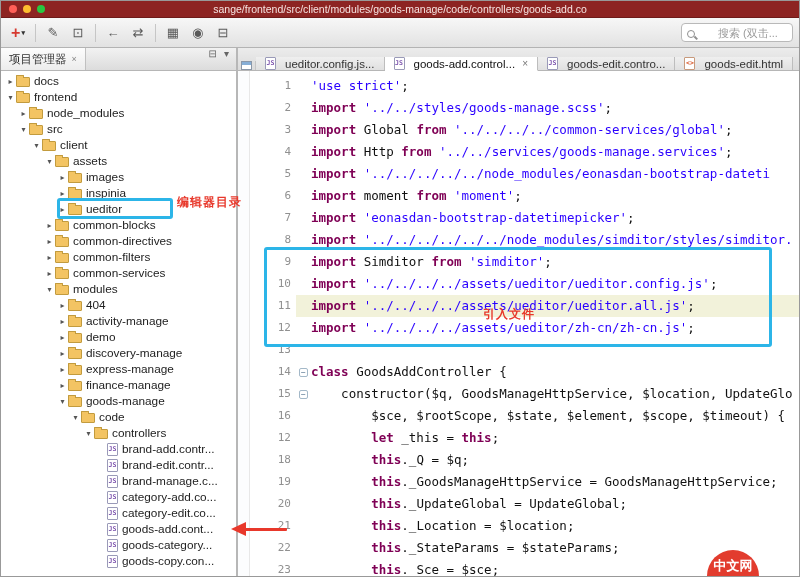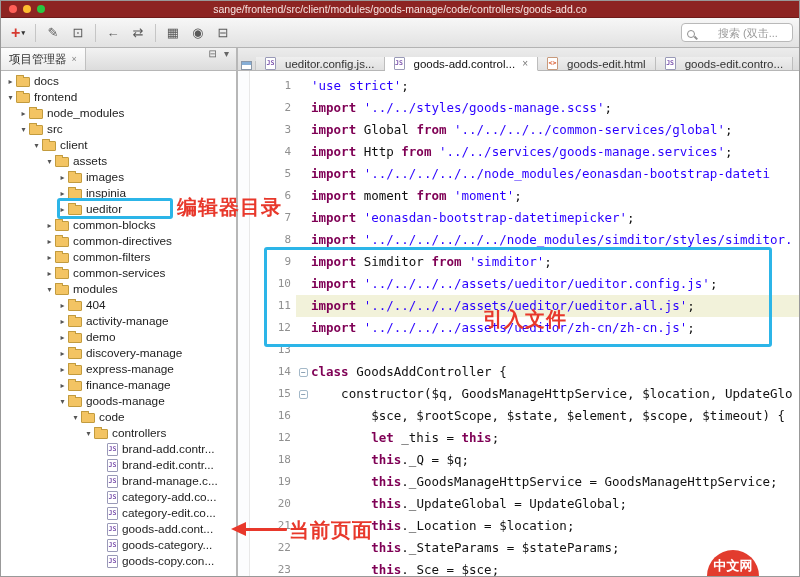--- a/index.html
+++ b/index.html
@@ -56,21 +56,21 @@
   .foldbox{width:9px;height:9px;border:1px solid #a3b8c8;border-radius:2px;background:#fff;color:#5b7a94;font-size:8px;line-height:7px;text-align:center}
   .ctext{flex:1;overflow:hidden}
   .cline.hl .ctext,.cline.hl .fold{background:#f2f2da}
   .kw{color:#7f0055;font-weight:bold}
   .str{color:#2a00ff}
   .pln{color:#111}
   
   .ovl{position:absolute;pointer-events:none}
   .box-a{left:56px;top:197px;width:116px;height:21px;border:3px solid #2cb5e8;border-radius:3px}
   .box-b{left:263px;top:246px;width:508px;height:100px;border:3px solid #2cb5e8;border-radius:3px}
-  .ann{color:#e8382b;font-weight:bold;font-size:20px;letter-spacing:1px;white-space:nowrap}
+  .ann{color:#e8382b;font-weight:bold;font-size:12px;letter-spacing:1px;white-space:nowrap}
   .ann-editor-dir{left:176px;top:193px}
   .ann-import{left:482px;top:305px}
   .ann-current{left:288px;top:516px}
   .arrow-line{left:244px;top:527px;width:42px;height:3px;background:#e8382b;border-radius:1px}
   .arrow-head{left:230px;top:521px;width:0;height:0;border-right:15px solid #e8382b;border-top:7px solid transparent;border-bottom:7px solid transparent}
   .wm{position:absolute;right:40px;bottom:-26px;width:52px;height:52px;border-radius:50%;background:#e23c2e;color:#fff;font-size:13px;font-weight:bold;text-align:center;padding-top:7px}
 </style>
 </head>
 <body>
 
@@ -316,26 +316,26 @@
       <div class="tab">
             <span class="jsfile"></span>
             <span>ueditor.config.js...</span>
           </div>
           <div class="tab active">
             <span class="jsfile"></span>
             <span>goods-add.control...</span>
             <span class="close">×</span>
           </div>
           <div class="tab">
+            <span class="jsfile"></span>
+            <span>goods-edit.contro...</span>
+          </div>
+          <div class="tab">
             <span class="htmlfile"></span>
             <span>goods-edit.html</span>
-          </div>
-          <div class="tab">
-            <span class="jsfile"></span>
-            <span>goods-edit.contro...</span>
           </div>
         </div>
       <div class="editor">
         <div class="lruler"></div>
         <div class="codearea" id="codearea">
             <div class="cline"><span class="ln">1</span><span class="fold"></span><span class="ctext"><span class="str">'use strict'</span><span class="pln">;</span></span></div>
             <div class="cline"><span class="ln">2</span><span class="fold"></span><span class="ctext"><span class="kw">import</span><span class="pln"> </span><span class="str">'../../styles/goods-manage.scss'</span><span class="pln">;</span></span></div>
             <div class="cline"><span class="ln">3</span><span class="fold"></span><span class="ctext"><span class="kw">import</span><span class="pln"> Global </span><span class="kw">from</span><span class="pln"> </span><span class="str">'../../../../common-services/global'</span><span class="pln">;</span></span></div>
             <div class="cline"><span class="ln">4</span><span class="fold"></span><span class="ctext"><span class="kw">import</span><span class="pln"> Http </span><span class="kw">from</span><span class="pln"> </span><span class="str">'../../services/goods-manage.services'</span><span class="pln">;</span></span></div>
             <div class="cline"><span class="ln">5</span><span class="fold"></span><span class="ctext"><span class="kw">import</span><span class="pln"> </span><span class="str">'../../../../../node_modules/eonasdan-bootstrap-dateti</span></span></div>
@@ -359,18 +359,17 @@
             <div class="cline"><span class="ln">23</span><span class="fold"></span><span class="ctext"><span class="pln">        </span><span class="kw">this</span><span class="pln">._Sce = $sce;</span></span></div>
           </div>
       </div>
     </div>
   </div>
 
   <div class="ovl box-a"></div>
   <div class="ovl box-b"></div>
   <div class="ovl ann ann-editor-dir">编辑器目录</div>
   <div class="ovl ann ann-import">引入文件</div>
-  <div class="ovl ann ann-current">当前页面</div>
   <div class="ovl arrow-line"></div>
   <div class="ovl arrow-head"></div>
 
   <div class="wm">中文网</div>
 </div>
 
 </body></html>

